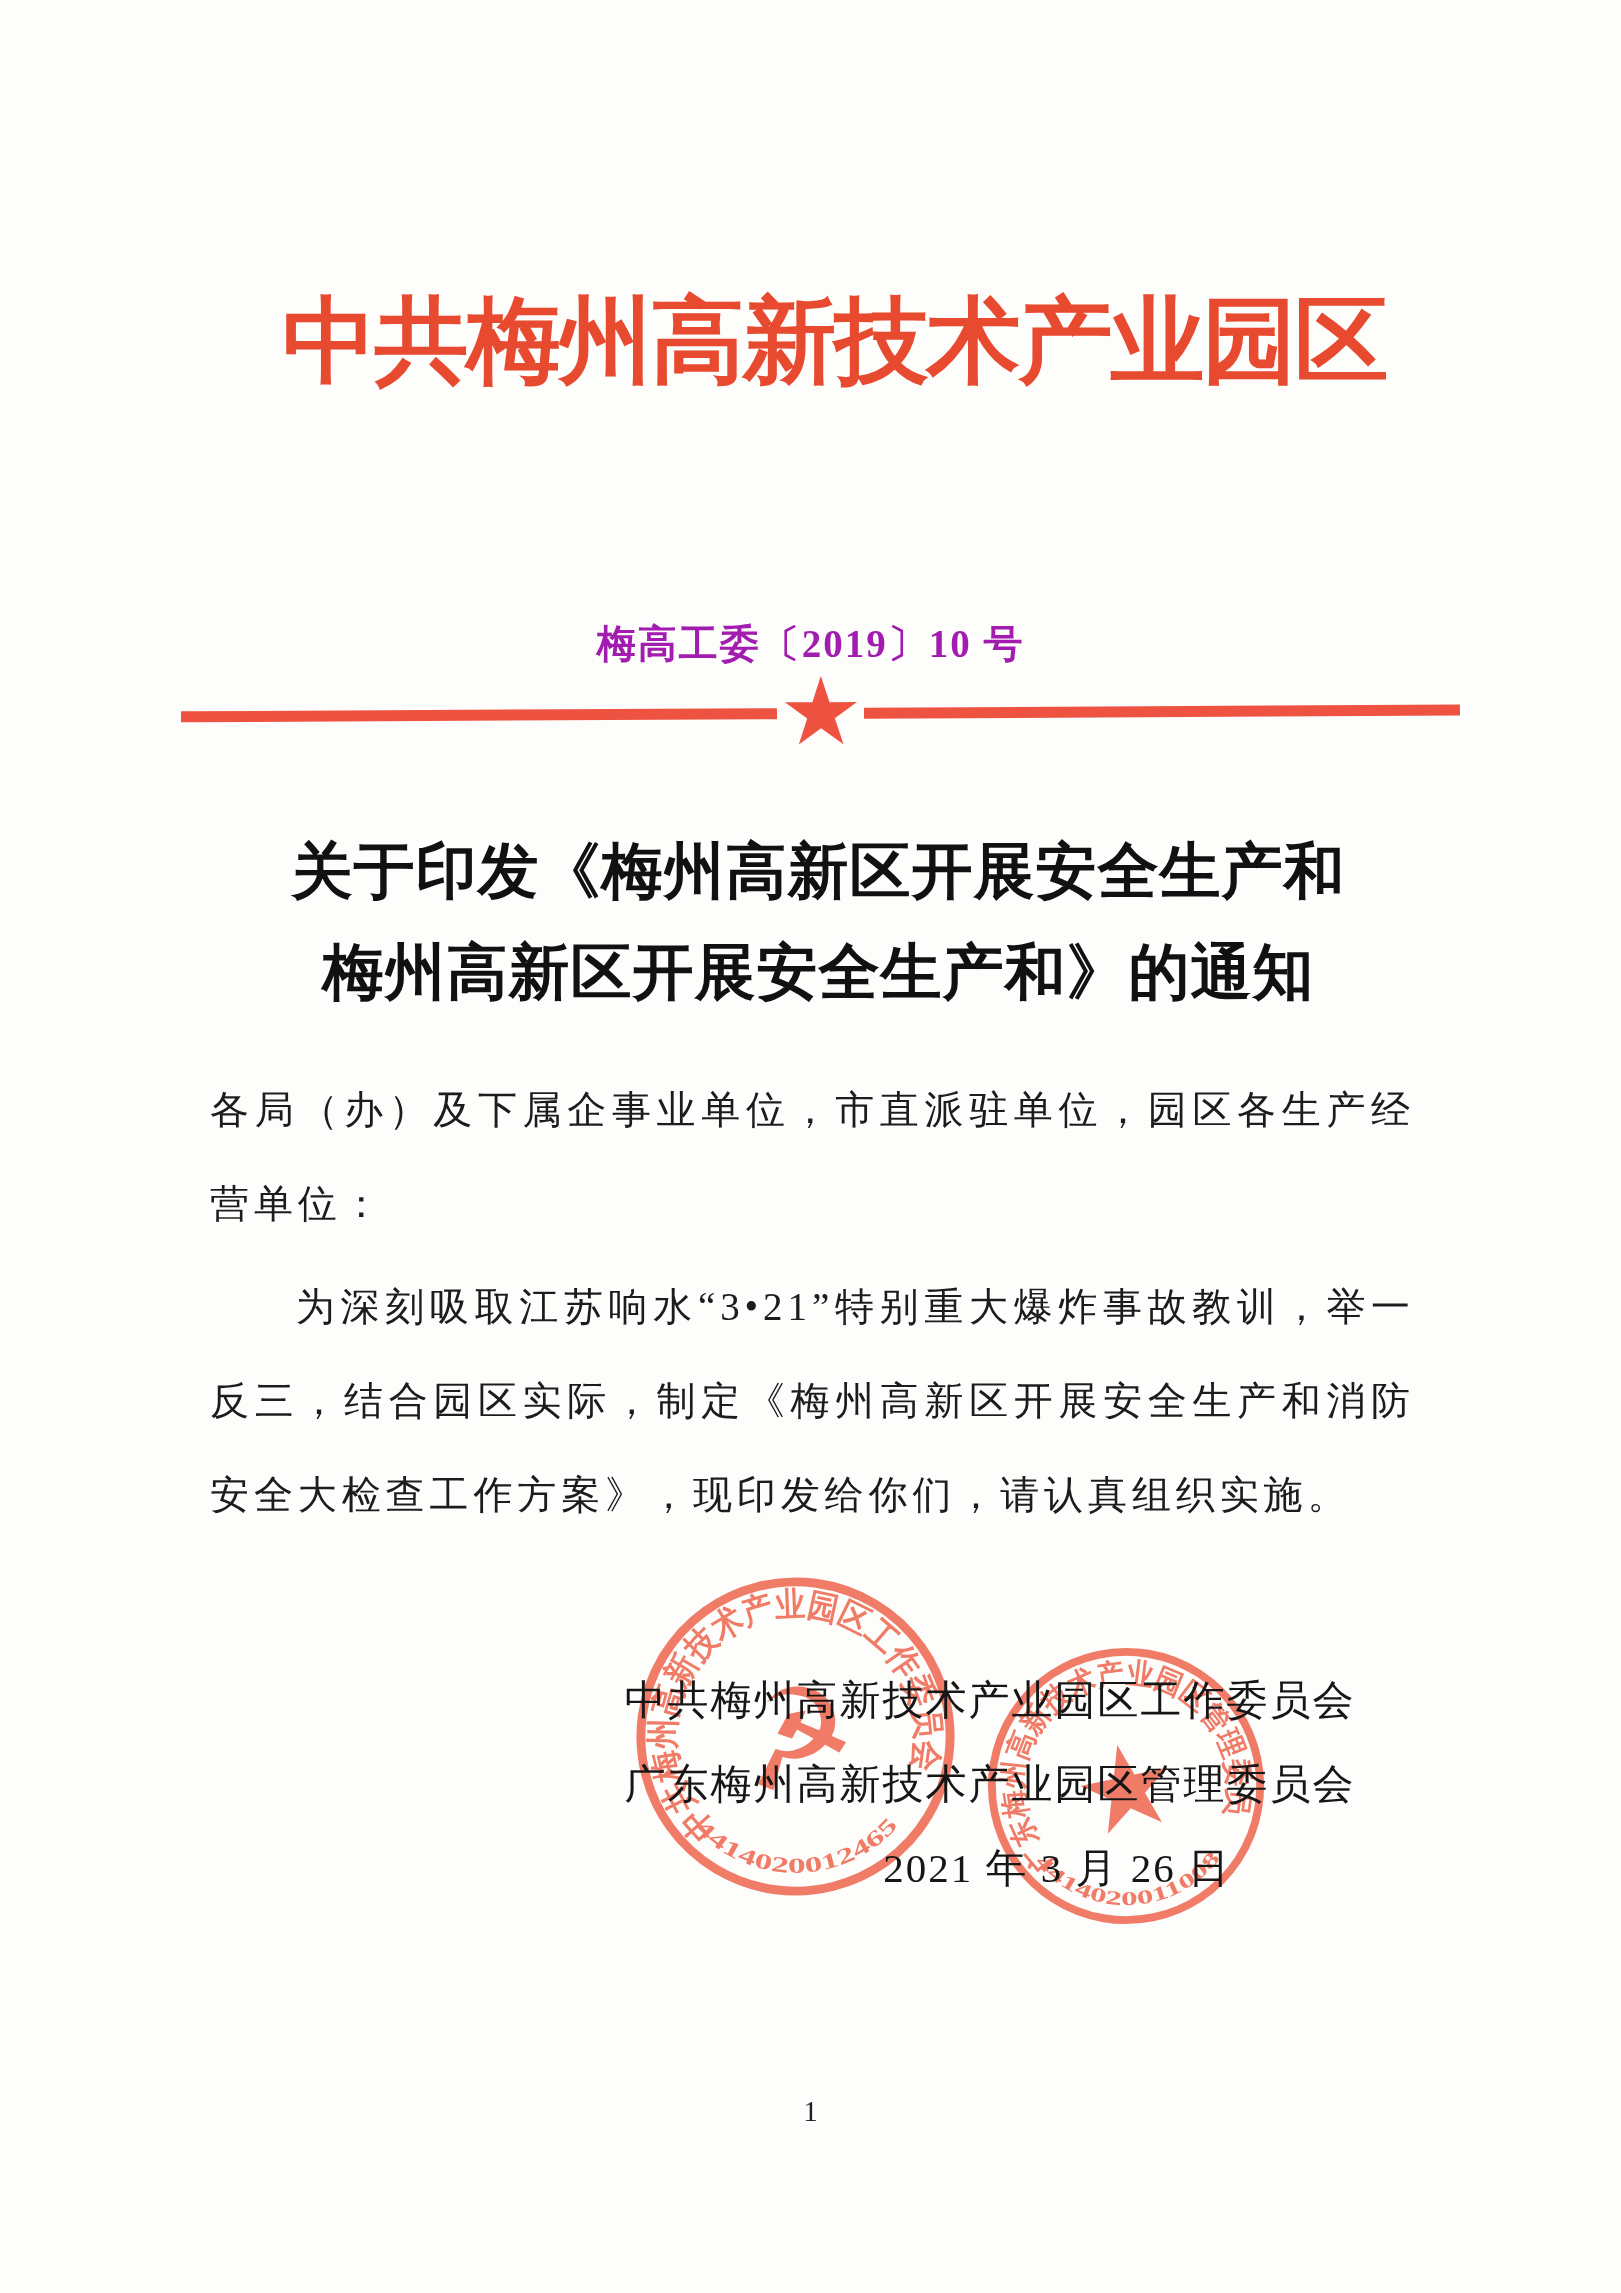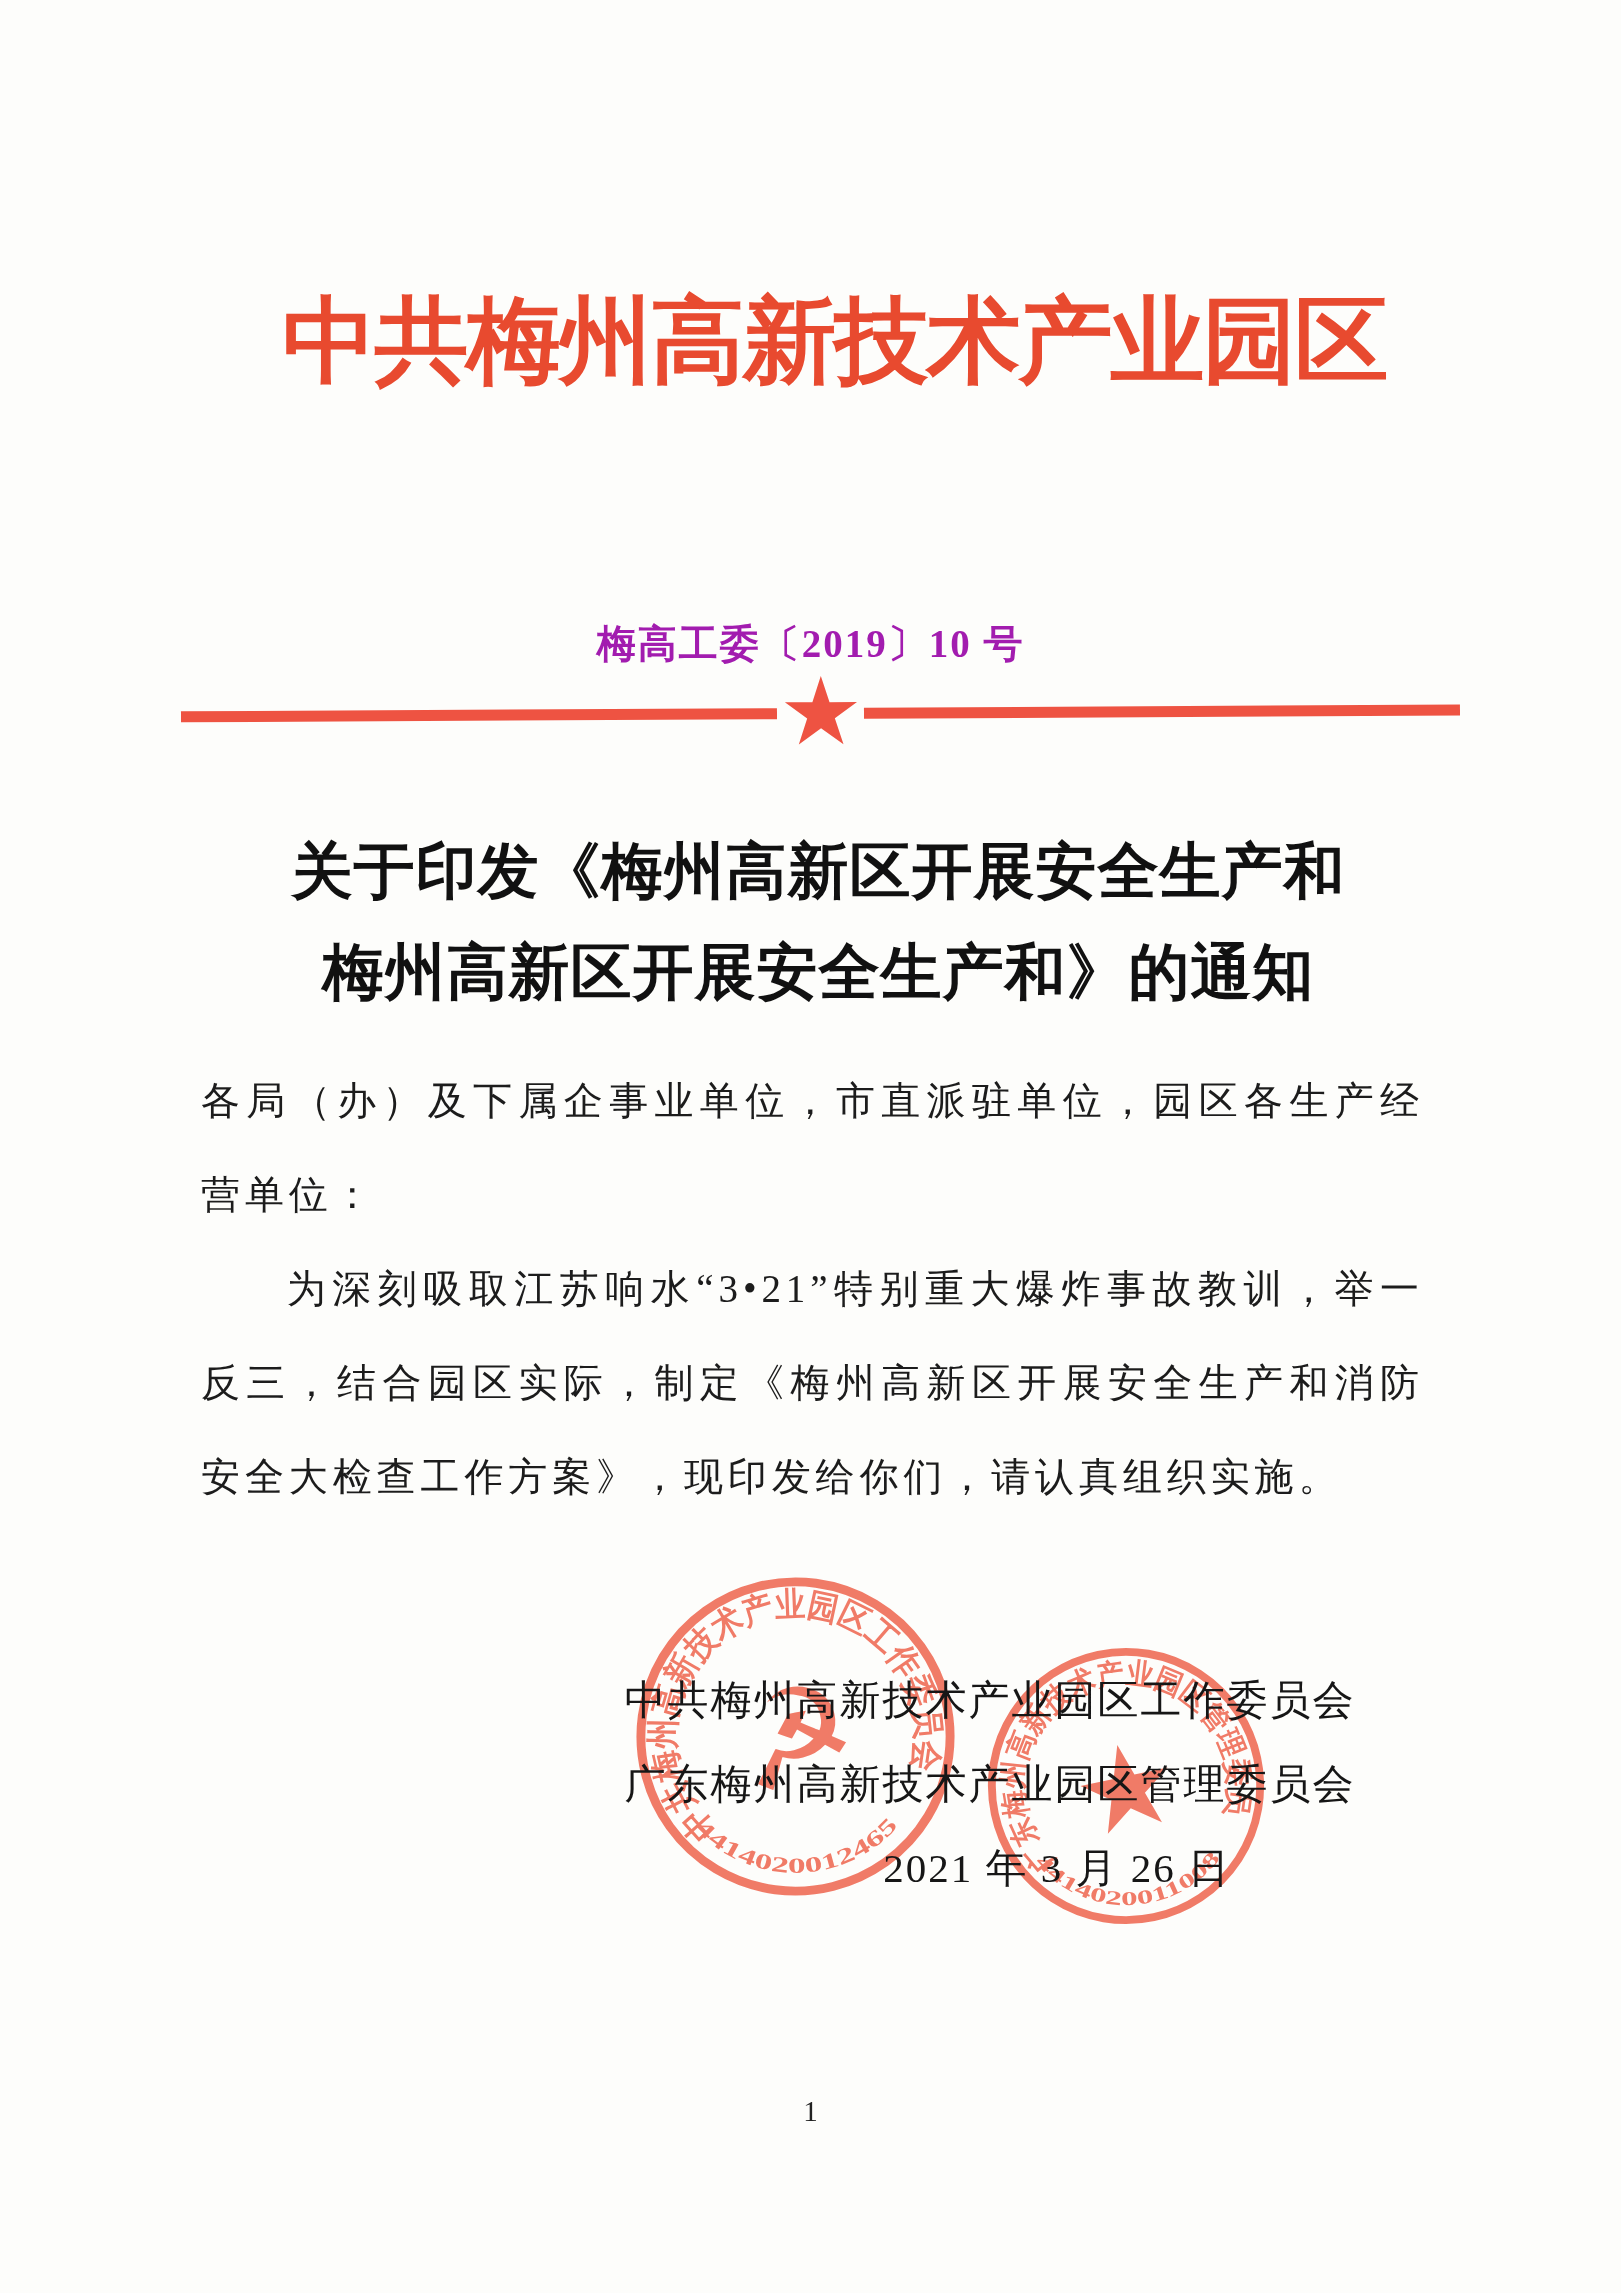--- a/index.html
+++ b/index.html
@@ -61,21 +61,21 @@
     margin-left:8px;
   }
   
   .body-text{
     position:absolute;top:1054px;left:201px;width:1223px;
     font-size:39px;line-height:94px;letter-spacing:4.9px;
     text-align:justify;
     color:#1c1c1c;
     z-index:3;
   }
-  .body-text p{margin:0;}
+  .body-text p{margin:9px;}
   .body-text p.indent{text-indent:2.2em;}
   
   .signature{
     position:absolute;top:1658px;left:549px;width:882px;
     text-align:center;
     font-size:41px;line-height:84px;letter-spacing:2px;
     color:#161616;
     z-index:3;
   }
   .signature .date{transform:translateX(67px);}

